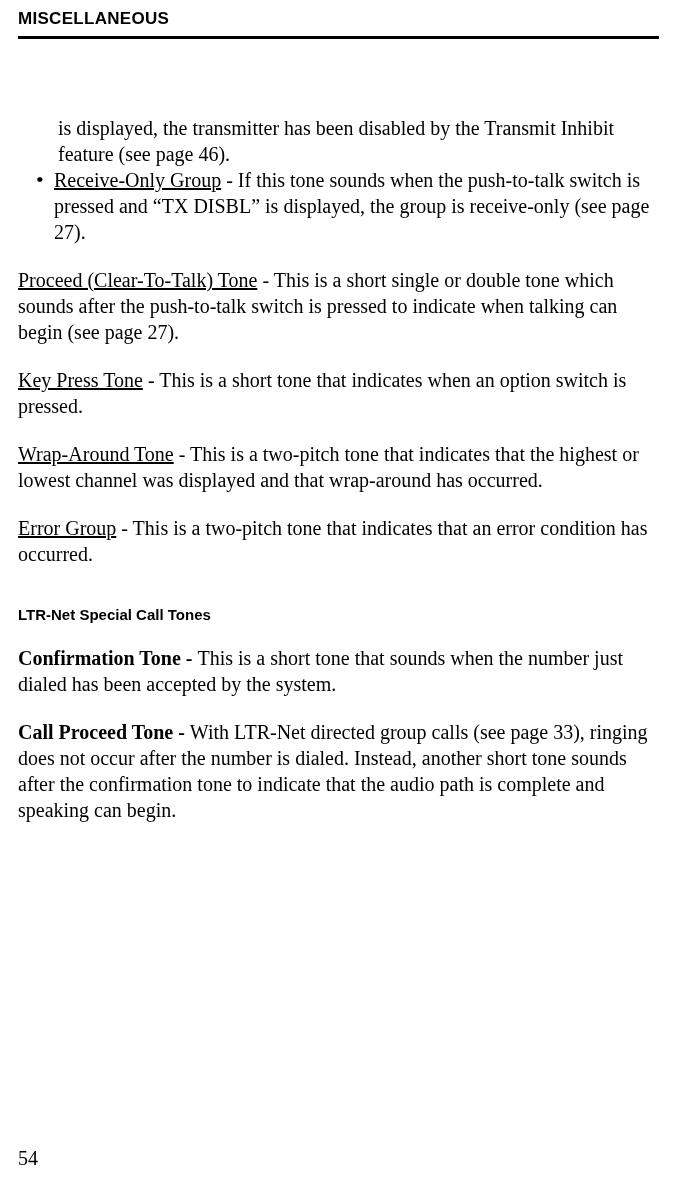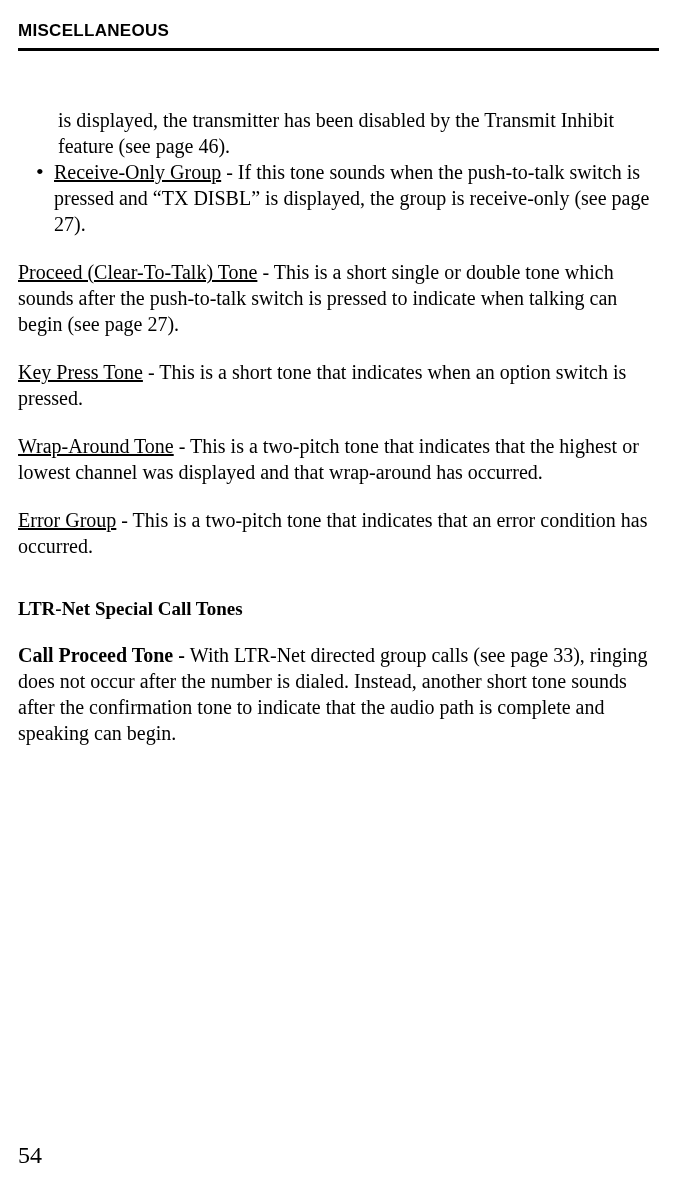--- a/index.html
+++ b/index.html
@@ -16,24 +16,24 @@
   }
   .page {
     padding: 0 18px 0 18px;
     box-sizing: border-box;
   }
   .header {
     font-family: Arial, Helvetica, sans-serif;
     font-weight: bold;
     font-size: 17px;
     letter-spacing: 0.3px;
-    padding-top: 20px;
+    padding-top: 8px;
     padding-bottom: 6px;
     border-bottom: 3px solid #000;
-    margin-bottom: 56px;
+    margin-bottom: 76px;
   }
   .content {
     padding: 0 0px;
   }
   .indent-block {
     padding-left: 40px;
   }
   .bullet-row {
     display: flex;
     padding-left: 18px;
@@ -48,36 +48,36 @@
     flex: 1;
   }
   .para {
     margin-bottom: 22px;
   }
   .u {
     text-decoration: underline;
     margin-top: 13px;
   }
   .subhead {
-    font-family: Liberation Serif, serif;
+    font-family: Liberation Sans, sans-serif;
     font-weight: bold;
-    font-size: 19px;
+    font-size: 15px;
     margin-top: 38px;
     margin-bottom: 20px;
   }
   .first-indent::before {
     content: "";
     display: inline-block;
     width: 40px;
   }
   .pagenum {
     position: absolute;
     bottom: 22px;
     left: 18px;
-    font-size: 24px;
+    font-size: 20px;
   }
   .b { font-weight: bold; }
 </style>
 </head>
 <body>
 
 <div class="page">
   <div class="header">MISCELLANEOUS</div>
 
   <div class="content">
@@ -103,20 +103,23 @@
       <span class="u">Wrap-Around Tone</span><span> - This is a two-pitch tone that indicates that the highest or lowest channel was displayed and that wrap-around has occurred.</span>
     </div>
 
     <div class="para">
       <span class="u">Error Group</span><span> - This is a two-pitch tone that indicates that an error condition has occurred.</span>
     </div>
 
     <div class="subhead">LTR-Net Special Call Tones</div>
 
 
+    <div class="para">
+      <span class="b">Confirmation Tone - </span><span>This is a short tone that sounds when the number just dialed has been accepted by the system.</span>
+    </div>
 
     <div class="para">
       <span class="b">Call Proceed Tone - </span><span>With LTR-Net directed group calls (see page 33), ringing does not occur after the number is dialed. Instead, another short tone sounds after the confirmation tone to indicate that the audio path is complete and speaking can begin.</span>
     </div>
 
 
   </div>
 </div>
 
 <div class="pagenum">54</div>

